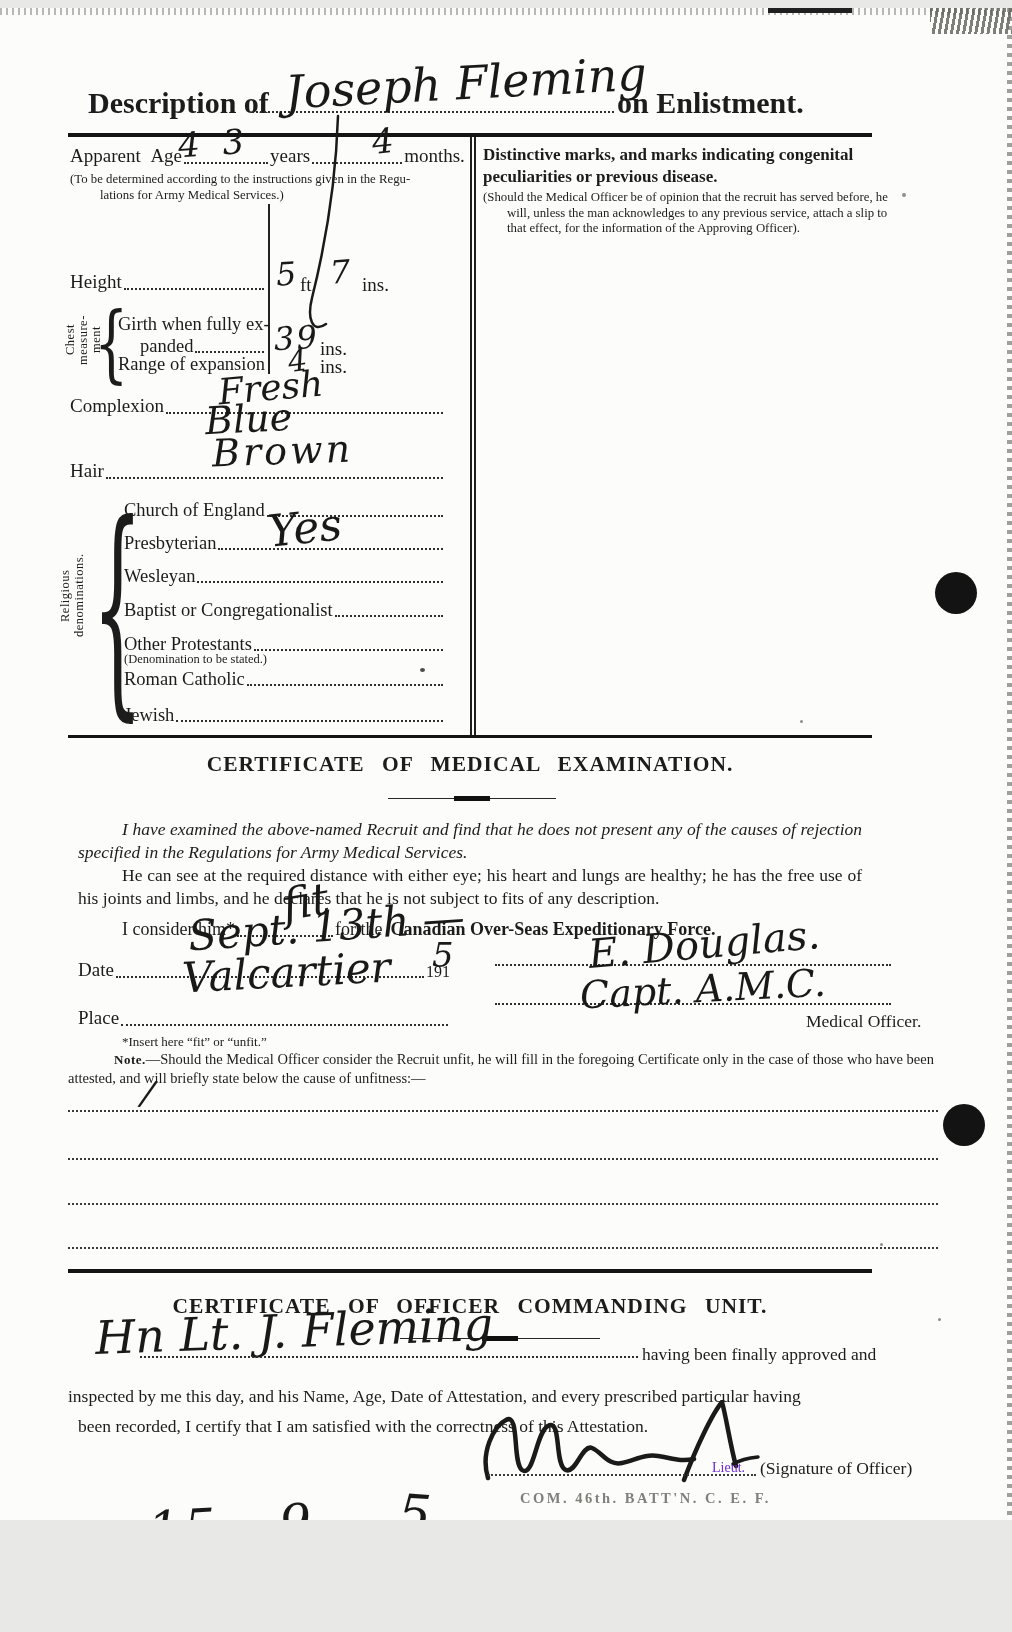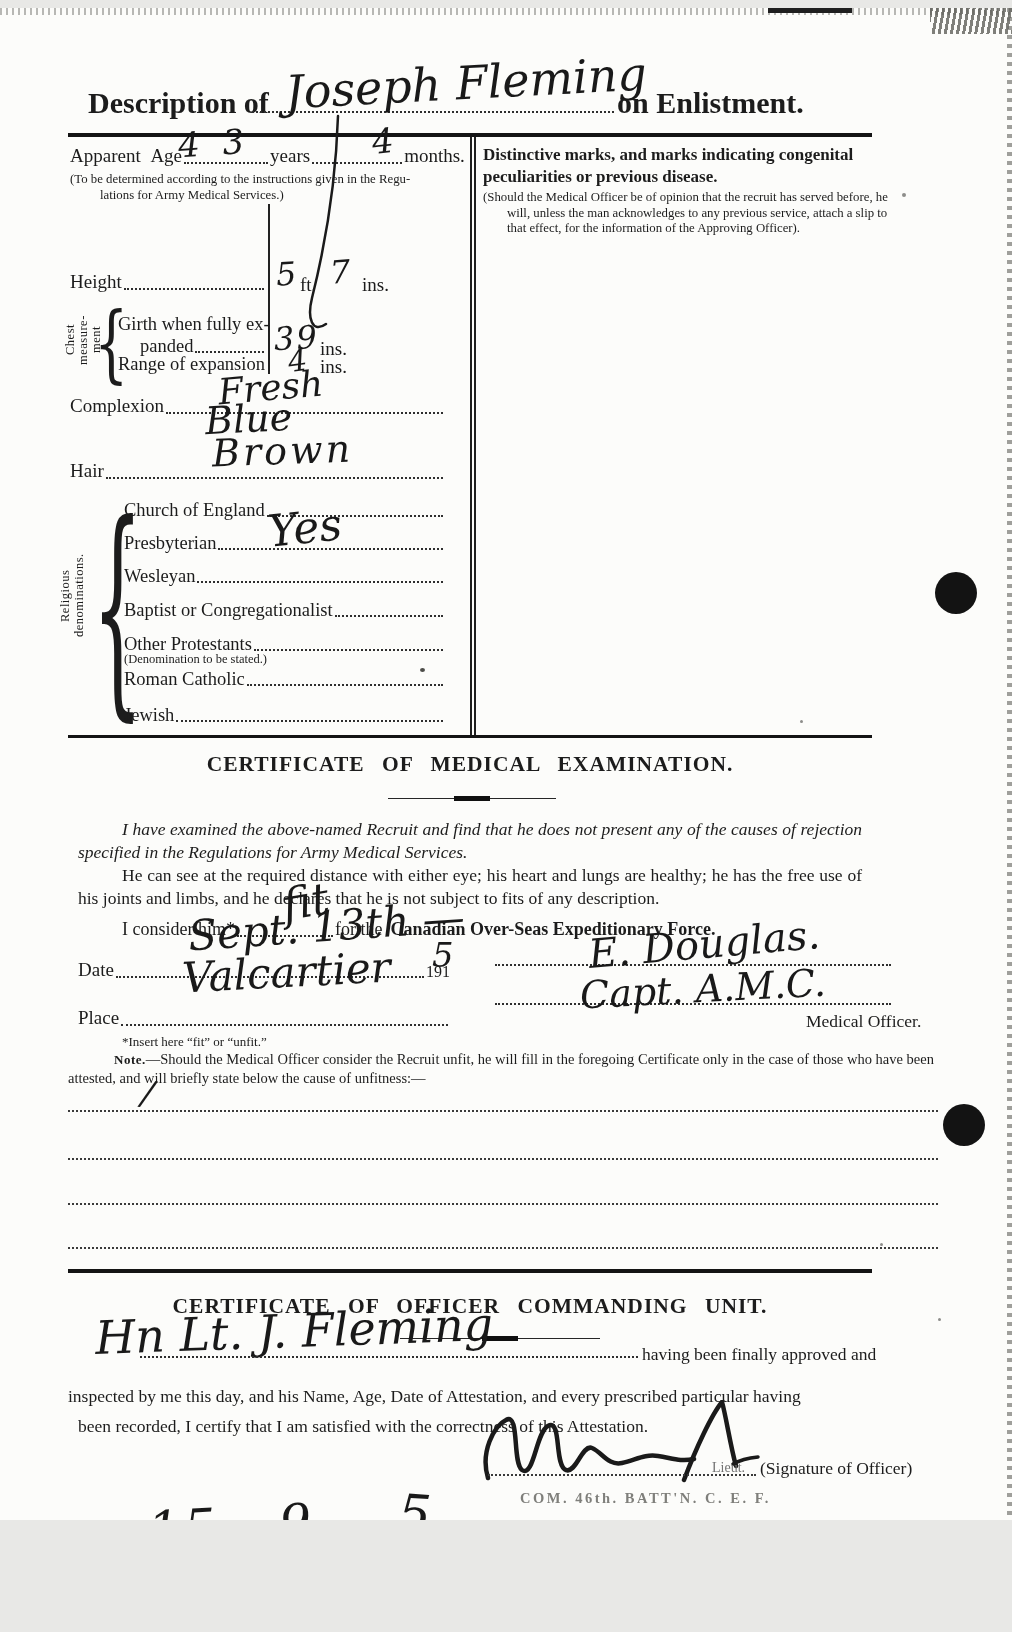--- a/index.html
+++ b/index.html
@@ -29,21 +29,21 @@
   }
   .smallnote{font-size:12.8px; line-height:15.5px;}
   .vtext{
     writing-mode:vertical-rl; transform:rotate(180deg);
     font-size:12.5px; letter-spacing:.5px; text-align:center; line-height:13px;
   }
   .brace{font-family:"DejaVu Serif",serif; color:#1c1c1c; line-height:1;}
   .punch{position:absolute; width:42px; height:42px; border-radius:50%; background:#131313;}
   .speck{position:absolute; background:#8d8d8a; border-radius:50%;}
   .blankline{position:absolute; border-bottom:2px dotted #3a3a3a; height:0;}
-  .faint{color:#737373;}
+  .faint{color:#6d28d9;}
   .stamp{color:#7f7f7b; letter-spacing:2.5px; font-size:14.5px; font-family:"Liberation Serif",serif;}
   .edge-top{
     position:absolute; left:0; top:0; width:1012px; height:7px;
     background:repeating-linear-gradient(90deg,#9a9a96 0 2px,transparent 2px 6px);
     opacity:.7;
   }
   .edge-top-dark{position:absolute; left:768px; top:0; width:84px; height:5px; background:#1f1f1f;}
   .edge-corner{
     position:absolute; left:930px; top:0; width:82px; height:26px;
     background:repeating-linear-gradient(100deg,#55554f 0 3px,transparent 3px 6px);

